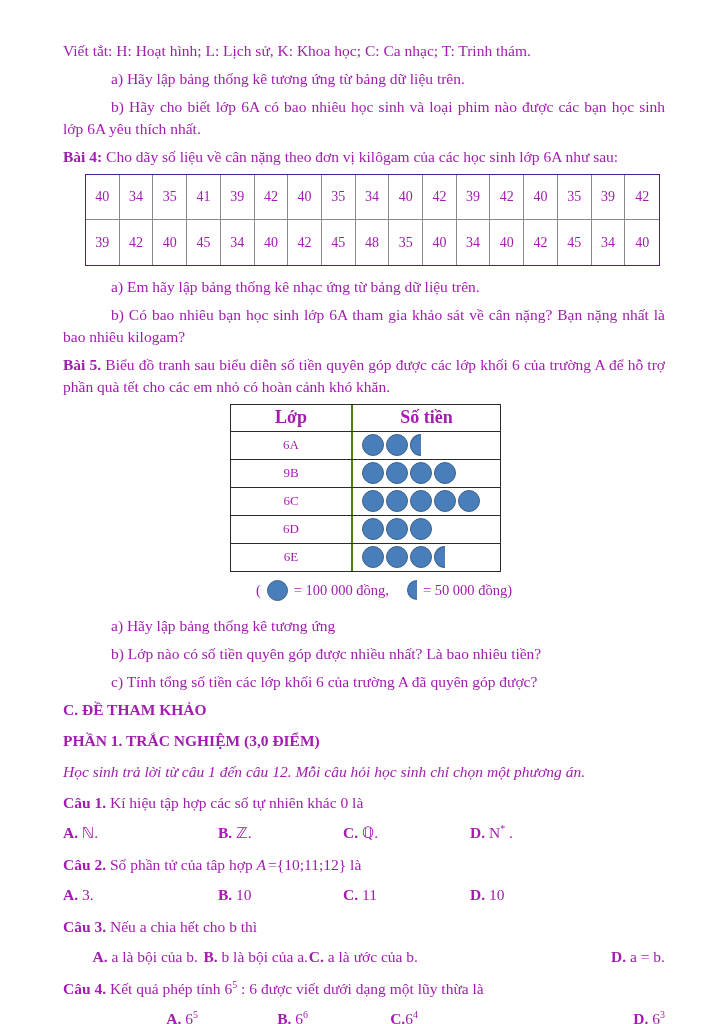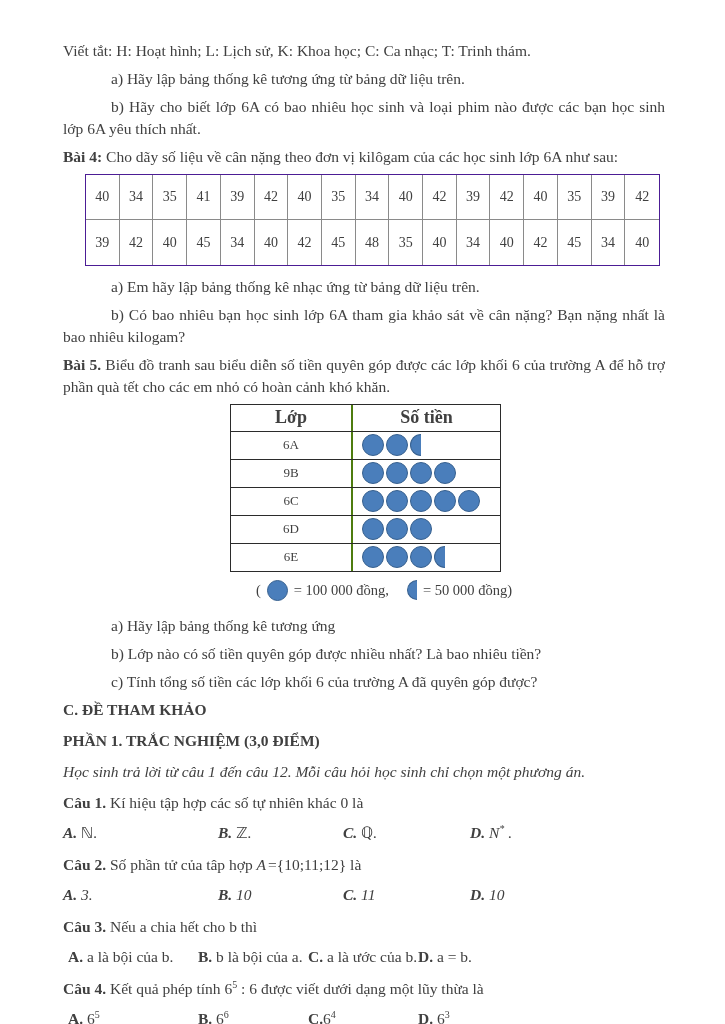--- a/index.html
+++ b/index.html
@@ -1,21 +1,21 @@
 <!DOCTYPE html>
 <html style="--circle-fill: #4a7ebb; --circle-border: #38618f;"><head>
 <meta charset="utf-8">
 <style>
   html,body{margin:0;padding:0;background:#ffffff;}
   body{width:725px;height:1024px;overflow:hidden;}
   .page{
     box-sizing:border-box;width:725px;height:1024px;
     padding:40px 60px 5px 63px;
     font-family:"Liberation Serif","DejaVu Serif",serif;
-    font-size:15.5px;line-height:1.42;color:#404040;
+    font-size:15.5px;line-height:1.42;color:#a21caf;
   }
   .line{margin:0 0 6px;text-align:justify;}
   .ind{text-indent:48px;}
   .nowrap{white-space:nowrap;}
   .head{font-weight:bold;margin:3px 0 9px;}
   .instruction{font-style:italic;margin:0 0 9px;}
   b{font-weight:bold;}
 
   
   .wtable{margin:4px 0 10px 22px;width:575px;border:1px solid #4c1d95;box-sizing:border-box;}
@@ -38,22 +38,22 @@
   .half{width:11px;height:22px;border-radius:11px 0 0 11px;flex:0 0 auto;display:inline-block;
         background:var(--circle-fill,#4a7ebb);border:1px solid var(--circle-border,#38618f);border-right:none;box-sizing:border-box;}
 
   .legend{display:flex;align-items:center;justify-content:center;gap:6px;
           margin:8px 0 14px 40px;font-size:14.5px;}
   .legend .dot{width:21px;height:21px;}
   .legend .half{width:10px;height:20px;border-radius:10px 0 0 10px;}
 
   .q{margin:2px 0 8px;}
   .opts{display:grid;margin:0 0 10px;}
-  .opts.wide{grid-template-columns:155px 125px 127px 1fr;font-style:italic;}
-  .opts.narrow{grid-template-columns:130px 110px 110px 1fr;padding-left:5px;}
+  .opts.wide{grid-template-columns:155px 125px 127px 1fr;}
+  .opts.narrow{grid-template-columns:130px 110px 110px 1fr;padding-left:5px;text-align:right;}
   .opt{white-space:nowrap;}
   .bb{font-family:"Liberation Serif","DejaVu Sans",serif;}
   sup{font-size:10px;line-height:0;}
   .fvar{font-style:italic;margin-right:2px;}
 </style>
 </head>
 <body>
 
 <div class="page">
 

